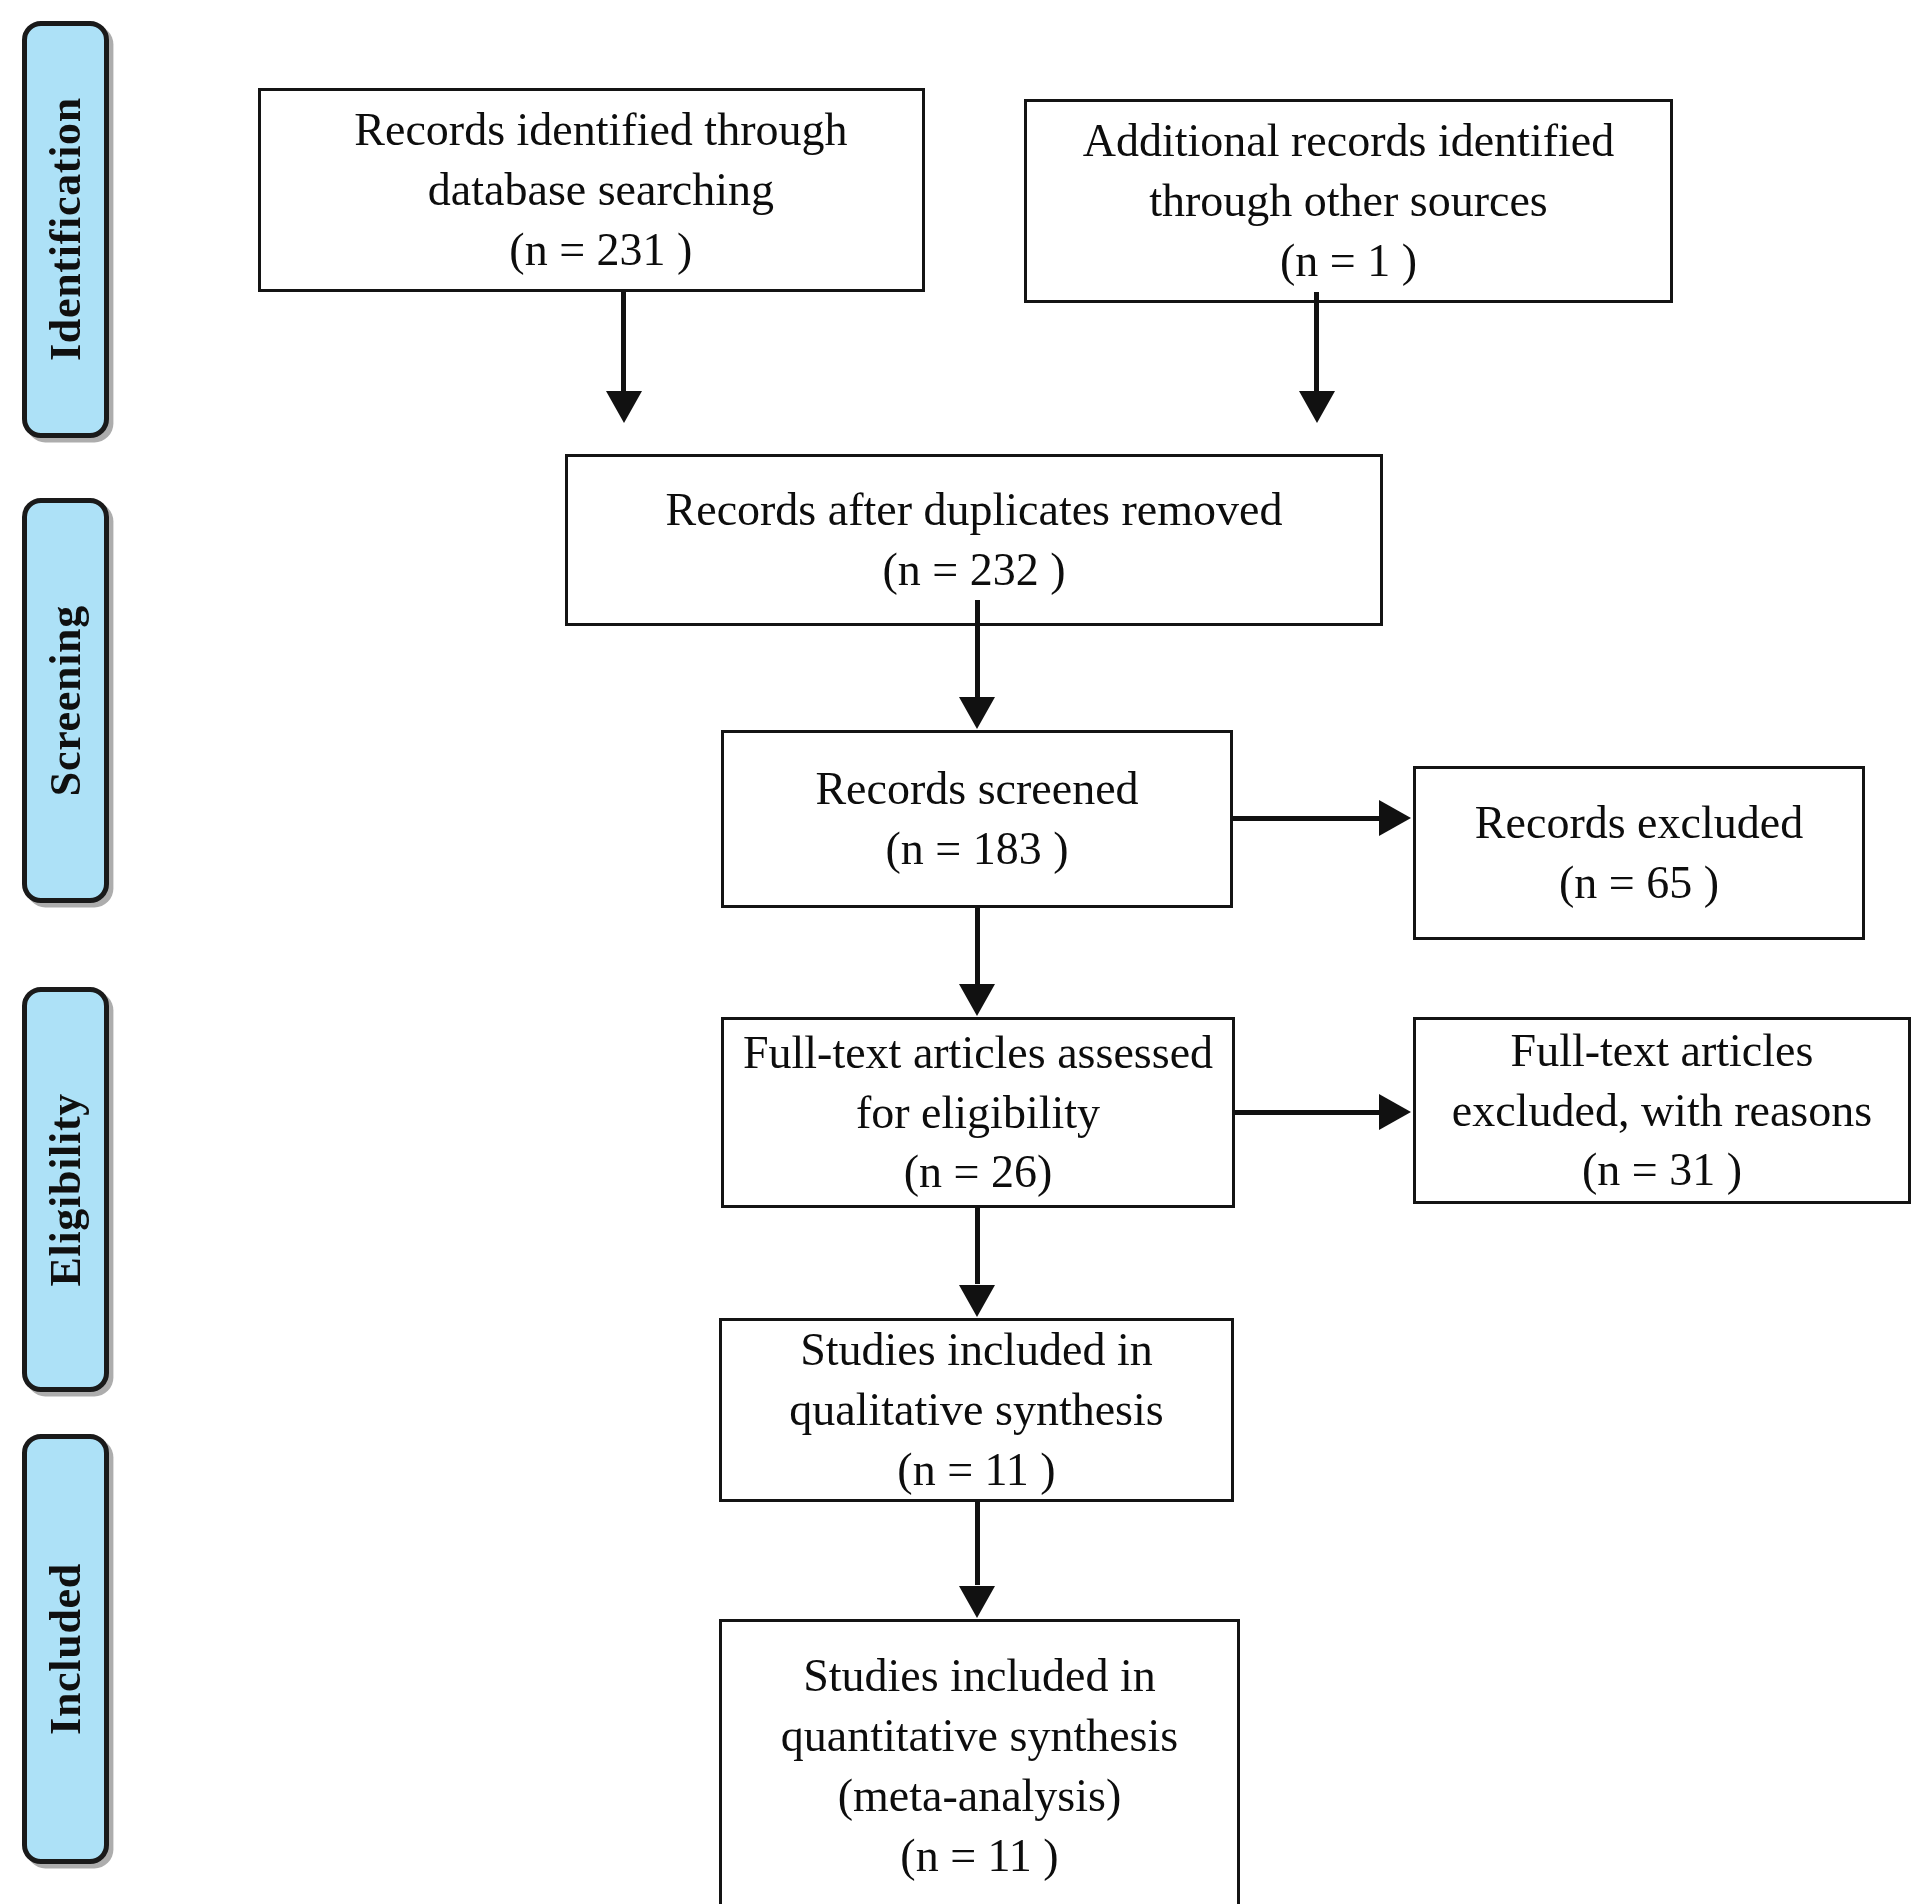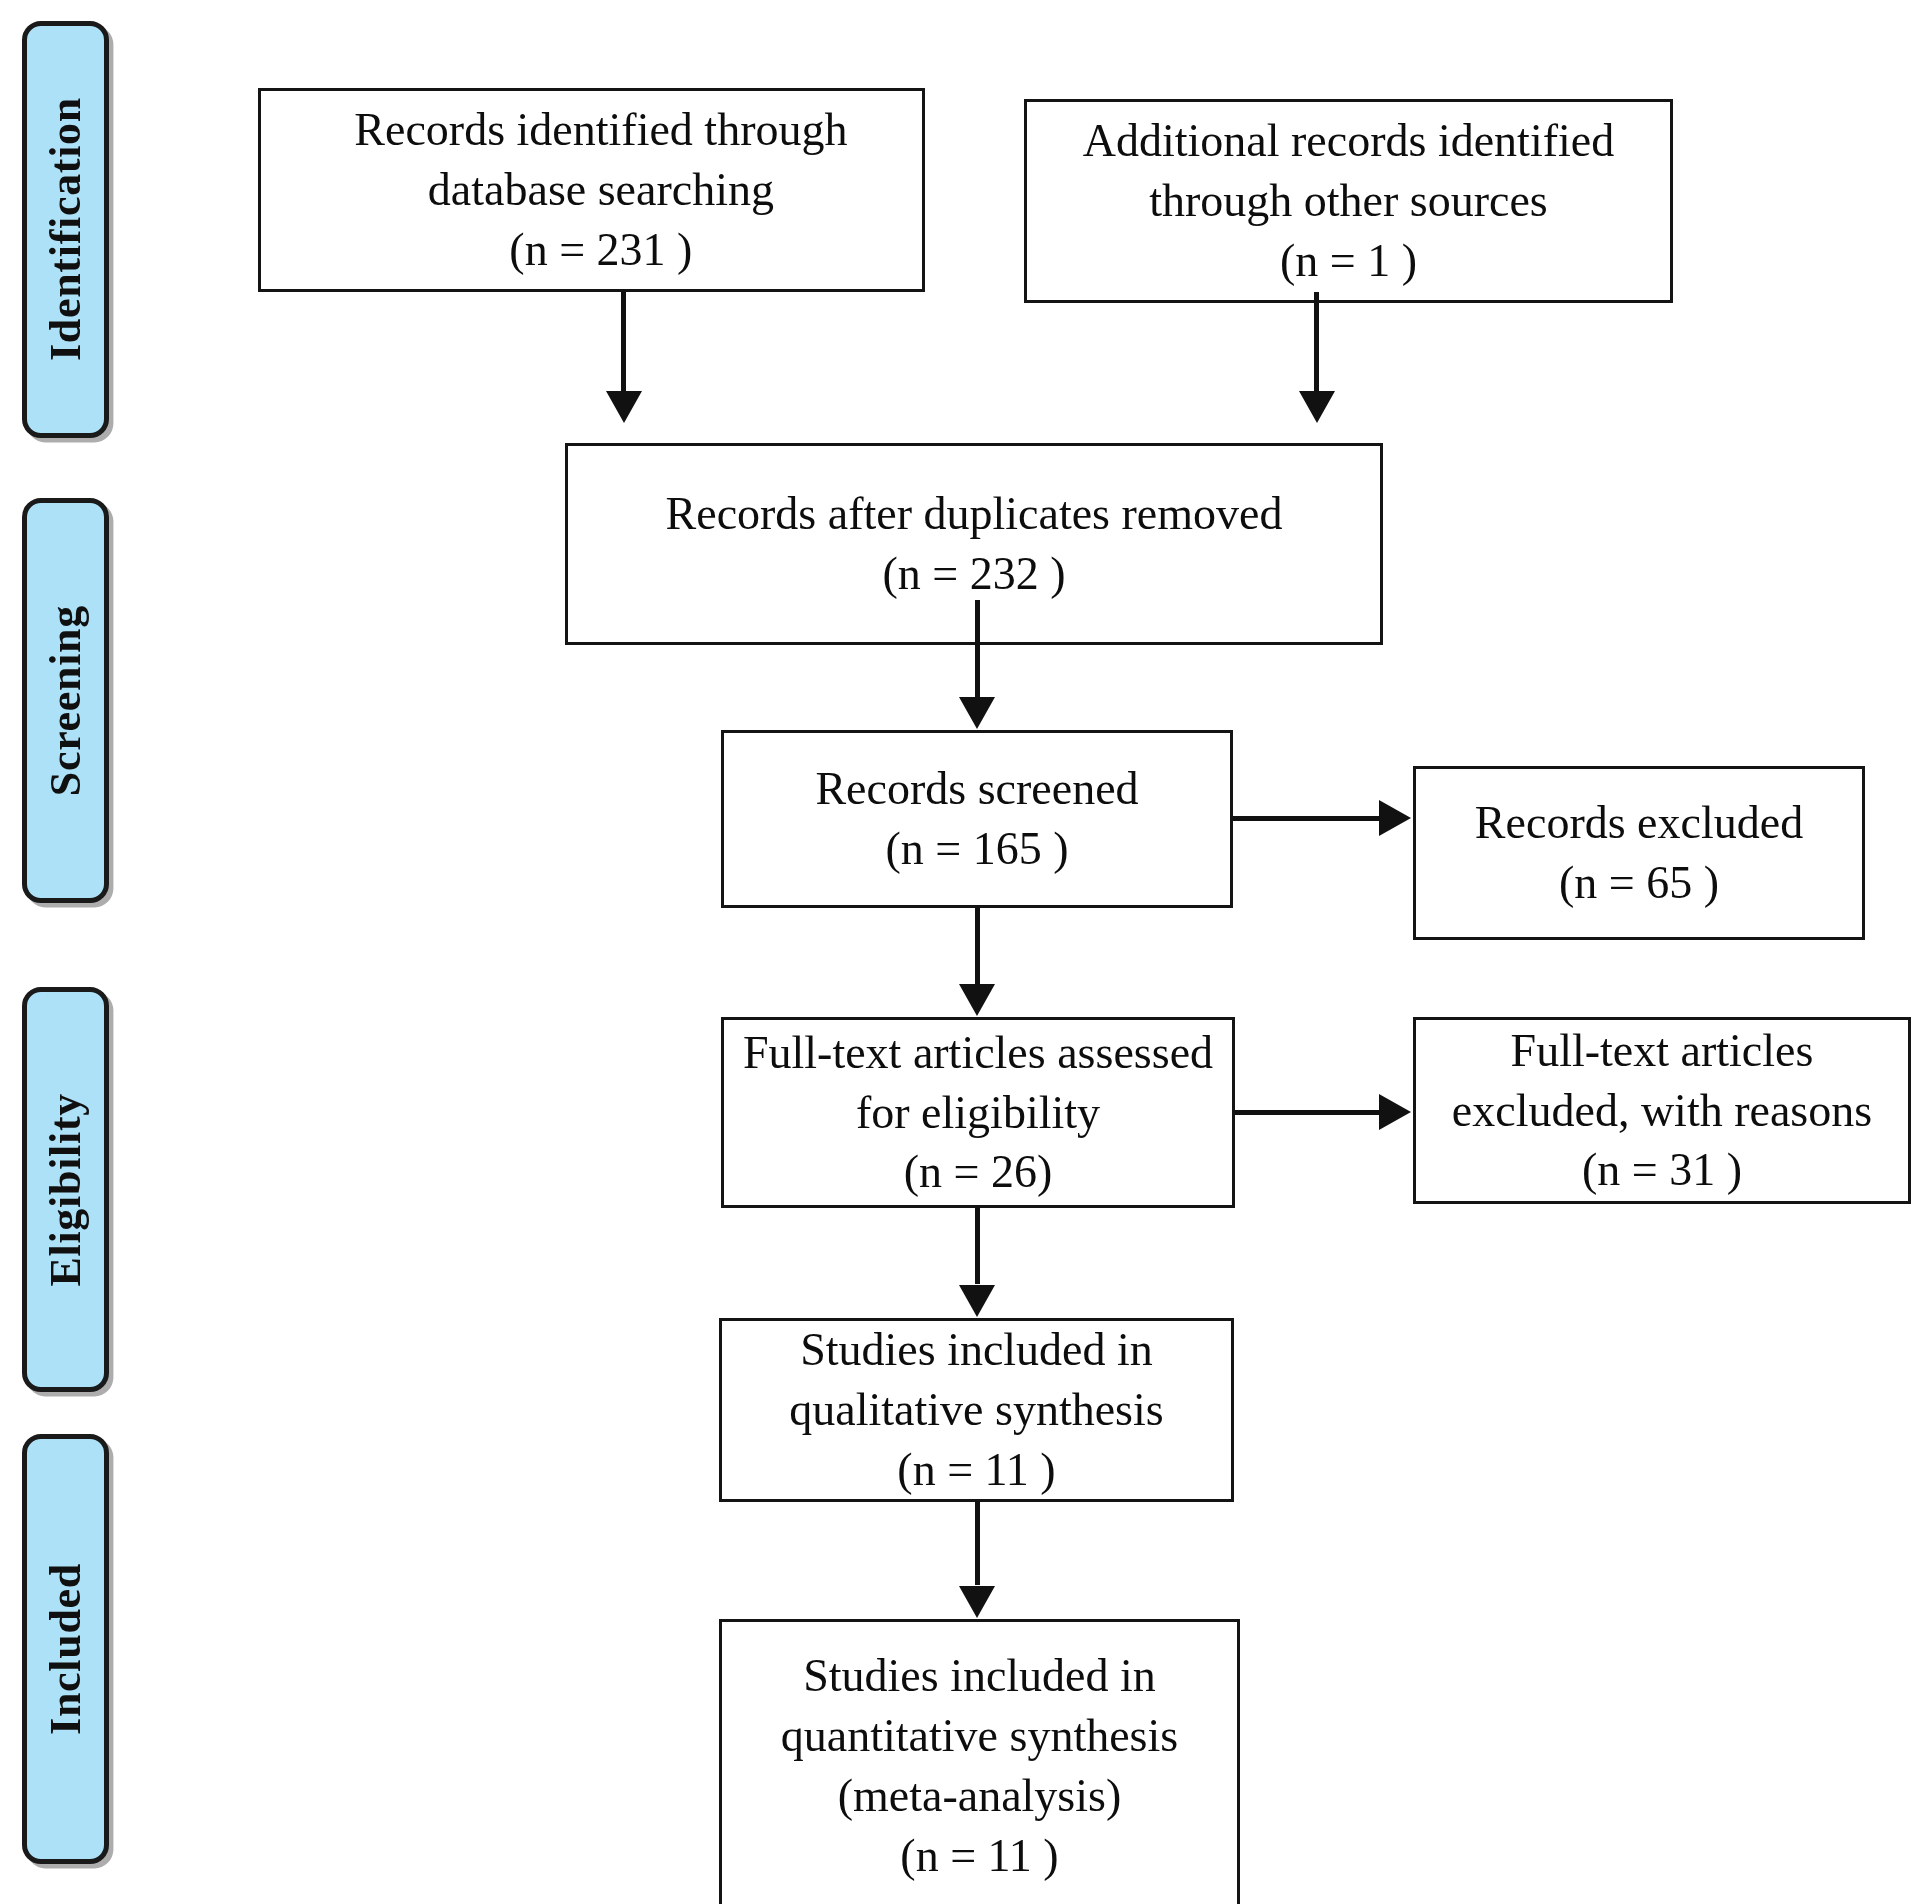--- a/index.html
+++ b/index.html
@@ -116,28 +116,28 @@
 database searching
 (n =  231 )</span>
   </div>
 
   <div class="flow-box" style="left:1024px; top:99px; width:649px; height:204px;">
     <span class="box-text">Additional records identified
 through other sources
 (n =  1 )</span>
   </div>
 
-  <div class="flow-box" style="left:565px; top:443px; width:818px; height:202px;">
+  <div class="flow-box" style="left:565px; top:454px; width:818px; height:172px;">
     <span class="box-text">Records after duplicates removed
 (n =  232 )</span>
   </div>
 
   <div class="flow-box" style="left:721px; top:730px; width:512px; height:178px;">
     <span class="box-text">Records screened
-(n =  165 )</span>
+(n =  183 )</span>
   </div>
 
   <div class="flow-box" style="left:1413px; top:766px; width:452px; height:174px;">
     <span class="box-text">Records excluded
 (n =  65 )</span>
   </div>
 
   <div class="flow-box" style="left:721px; top:1017px; width:514px; height:191px;">
     <span class="box-text">Full-text articles assessed
 for eligibility

